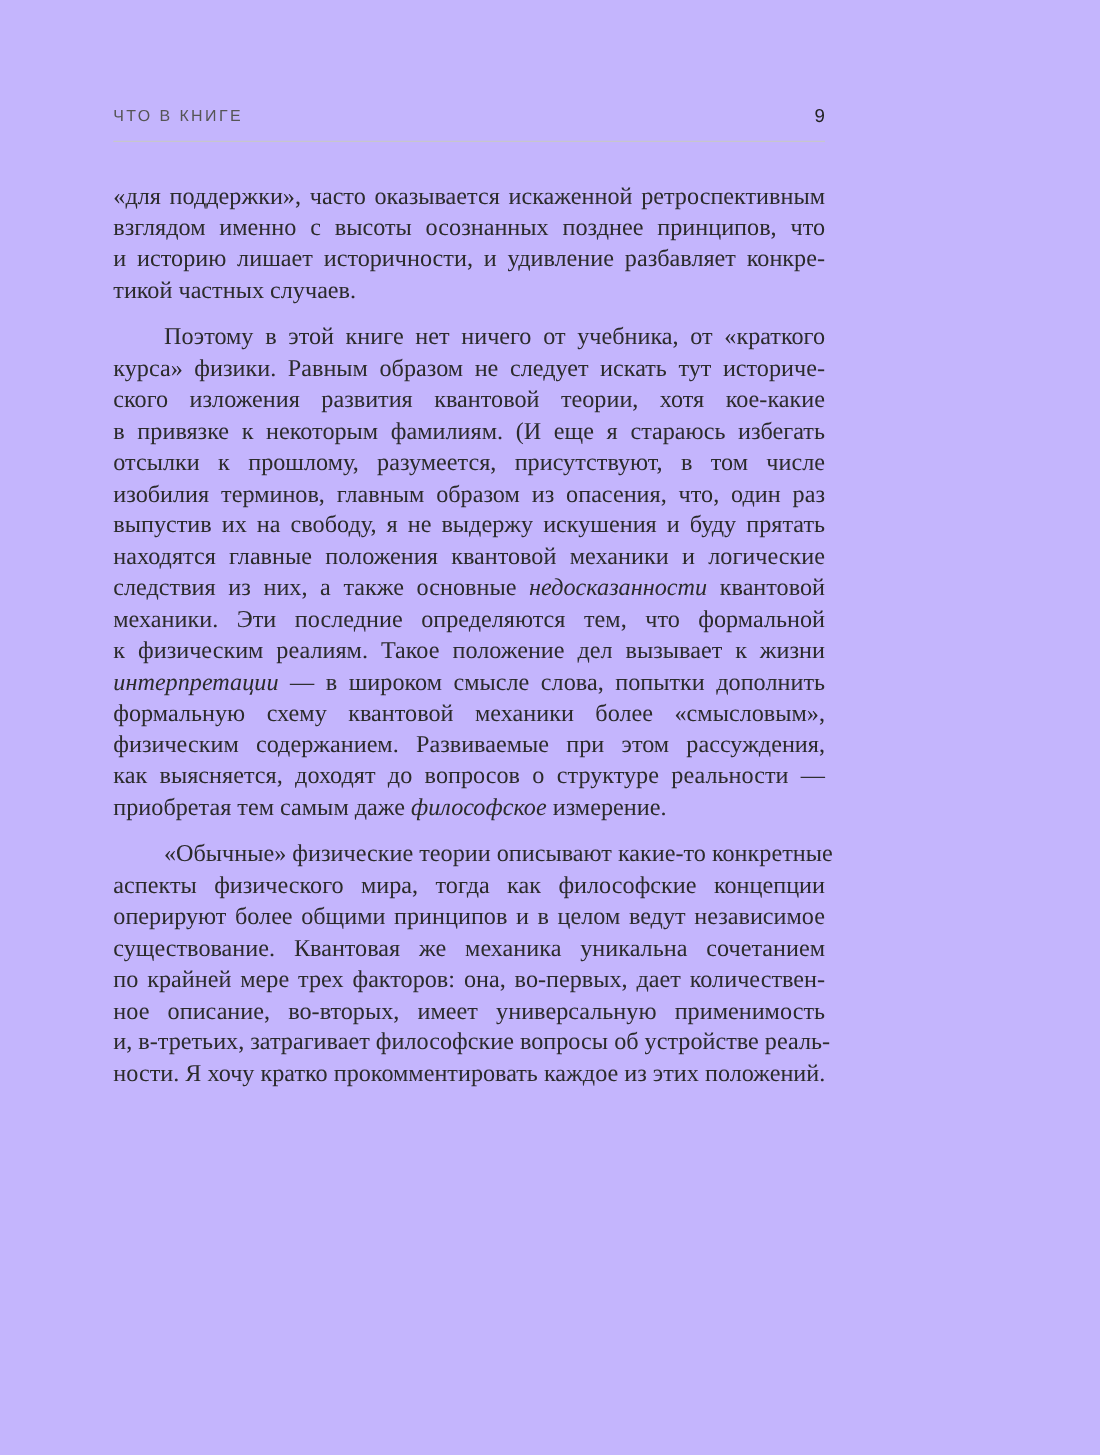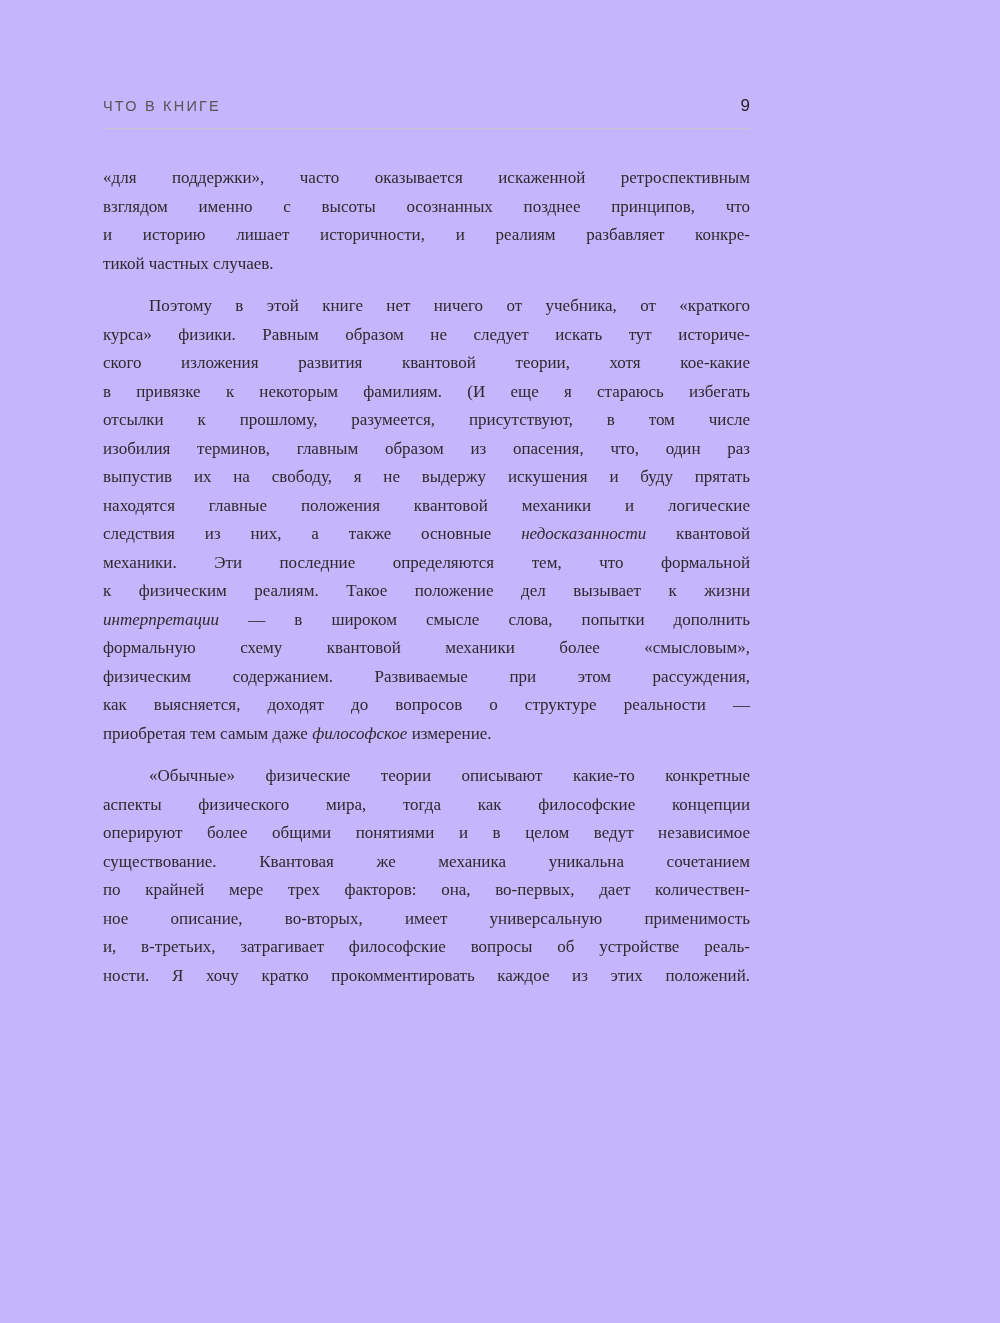--- a/index.html
+++ b/index.html
@@ -14,21 +14,21 @@
     color:#555555; font-weight:normal;
   }
   .page-number {
     position:absolute; right:0; top:0; font-size:17px; color:#222222;
   }
   .rule {
     position:absolute; left:103px; top:128px; width:647px; height:1px; background:#c8c8c8;
   }
   .body-text {
     position:absolute; left:103px; top:164px; width:647px;
-    font-family:"Liberation Serif", serif; font-size:17px; line-height:28.5px;
+    font-family:"Liberation Serif", serif; font-size:22px; line-height:28.5px;
     color:#2b2b2b; text-align:justify; hyphens:manual;
   }
   .body-text p { margin:0; }
   .para-1 { margin-bottom:14px !important; }
   .para-2 { text-indent:46px; margin-bottom:14px !important; }
   .para-3 { text-indent:46px; margin-bottom:43px !important; }
   .para-4 { text-indent:0; }
   .line { display:block; text-align:justify; text-align-last:justify; white-space:nowrap; height:28.5px; }
   .line.last { text-align-last:left; }
   .line.indent { padding-left:46px; }
@@ -44,21 +44,21 @@
     <span class="running-title">ЧТО В КНИГЕ</span>
     <span class="page-number">9</span>
   </div>
   <div class="rule"></div>
 
   <div class="body-text">
 
     <p class="para-1">
       <span class="line">«для поддержки», часто оказывается искаженной ретроспективным</span>
       <span class="line">взглядом именно с высоты осознанных позднее принципов, что</span>
-      <span class="line">и историю лишает историчности, и реалиям разбавляет конкре-</span>
+      <span class="line">и историю лишает историчности, и удивление разбавляет конкре-</span>
       <span class="line last">тикой частных случаев.</span>
     </p>
 
     <p class="para-2">
       <span class="line indent">Поэтому в этой книге нет ничего от учебника, от «краткого</span>
       <span class="line">курса» физики. Равным образом не следует искать тут историче-</span>
       <span class="line">ского изложения развития квантовой теории, хотя кое-какие</span>
       <span class="line">в привязке к некоторым фамилиям. (И еще я стараюсь избегать</span>
       <span class="line">отсылки к прошлому, разумеется, присутствуют, в том числе</span>
       <span class="line">изобилия терминов, главным образом из опасения, что, один раз</span>
@@ -70,21 +70,21 @@
       <span class="line"><em>интерпретации</em><span> — в широком смысле слова, попытки дополнить</span></span>
       <span class="line">формальную схему квантовой механики более «смысловым»,</span>
       <span class="line">физическим содержанием. Развиваемые при этом рассуждения,</span>
       <span class="line">как выясняется, доходят до вопросов о структуре реальности —</span>
       <span class="line last"><span>приобретая тем самым даже </span><em>философское</em><span> измерение.</span></span>
     </p>
 
     <p class="para-3">
       <span class="line indent">«Обычные» физические теории описывают какие-то конкретные</span>
       <span class="line">аспекты физического мира, тогда как философские концепции</span>
-      <span class="line">оперируют более общими понятиями и в целом ведут независимое</span>
+      <span class="line">оперируют более общими принципов и в целом ведут независимое</span>
       <span class="line">существование. Квантовая же механика уникальна сочетанием</span>
       <span class="line">по крайней мере трех факторов: она, во-первых, дает количествен-</span>
       <span class="line">ное описание, во-вторых, имеет универсальную применимость</span>
       <span class="line">и, в-третьих, затрагивает философские вопросы об устройстве реаль-</span>
       <span class="line">ности. Я хочу кратко прокомментировать каждое из этих положений.</span>
     </p>
 
 
   </div>
 </div>

